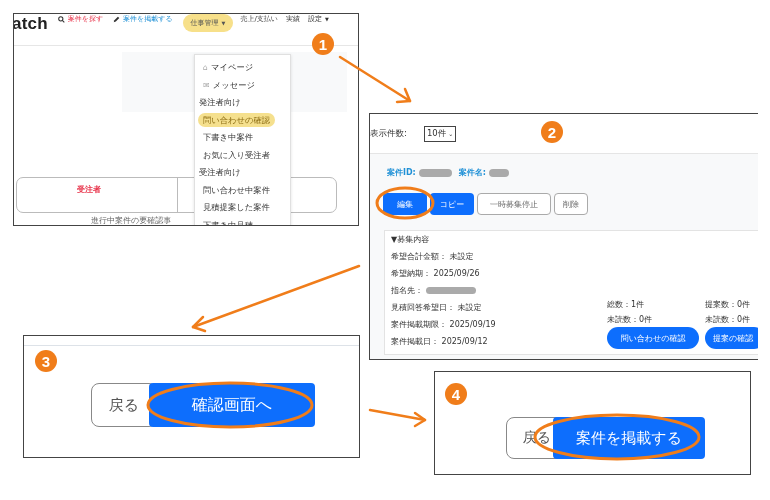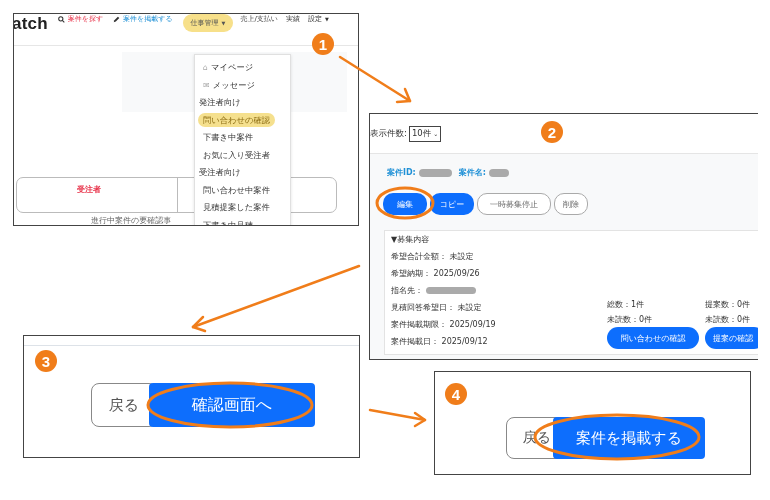--- a/index.html
+++ b/index.html
@@ -27,26 +27,26 @@
 
   .dropdown { position: absolute; left: 180px; top: 40px; width: 97px; height: 180px; background: #fff; border: 1px solid #e0e0e0; box-shadow: 0 1px 3px rgba(0,0,0,0.12); font-size: 8.3px; color: #333; padding-top: 2px; z-index: 5; }
   .dd-item { height: 17.5px; line-height: 20px; padding-left: 8px; white-space: nowrap; }
   .dd-item.header { padding-left: 4px; }
   .dd-item .icon { color: #aaa; margin-right: 3px; font-size: 8px; }
   .dd-item.active span.hl { background: #f5e08e; color: #8a6a10; border-radius: 8px; padding: 2px 5px; margin-left: -5px; }
 
   
   #p2 { left: 369px; top: 113px; width: 389px; height: 247px; border-right: none; }
   .p2-top { position: absolute; left: 0; top: 0; width: 100%; height: 40px; display: flex; align-items: center; font-size: 8.5px; color: #333; border-bottom: 1px solid #e5e5e5; }
-  .select-box { display: inline-flex; align-items: center; border: 1px solid #444; padding: 1px 2px; margin-left: 2px; font-size: 8.5px; gap: 2px; }
+  .select-box { display: inline-flex; align-items: center; border: 1px solid #444; padding: 1px 2px; margin-left: 17px; font-size: 8.5px; gap: 2px; }
   .p2-card { position: absolute; left: 0; top: 40px; width: 100%; height: 207px; background: #f8f9fa; }
   .id-row { position: absolute; left: 17px; top: 13px; font-size: 8px; color: #1e90d6; font-weight: bold; display: flex; align-items: center; gap: 3px; }
   .blur-pill { display: inline-block; height: 8px; background: #aaa; border-radius: 4px; }
   .btn-row { position: absolute; left: 13px; top: 39px; display: flex; gap: 3px; }
-  .btn { font-size: 8px; height: 22px; display: flex; align-items: center; justify-content: center; border-radius: 10px; }
+  .btn { font-size: 8px; height: 22px; display: flex; align-items: center; justify-content: center; border-radius: 4px; }
   .btn-primary { background: #0d6efd; color: #fff; }
   .btn-outline { background: #fff; color: #666; border: 1px solid #aaa; }
   .inner-box { position: absolute; left: 14px; top: 76px; width: 380px; height: 125px; background: #fff; border: 1px solid #e3e3e3; font-size: 8px; color: #333; }
   .detail-line { position: absolute; left: 6px; white-space: nowrap; }
   .stat { position: absolute; white-space: nowrap; font-size: 8px; }
   .small-btn { position: absolute; height: 22px; background: #0d6efd; color: #fff; font-size: 8px; border-radius: 11px; display: flex; align-items: center; justify-content: center; white-space: nowrap; overflow: hidden; }
 
   
   #p3 { left: 23px; top: 335px; width: 337px; height: 123px; }
   #p3 .topline { position: absolute; left: 0; top: 9px; width: 100%; height: 1px; background: #dde2e8; }

